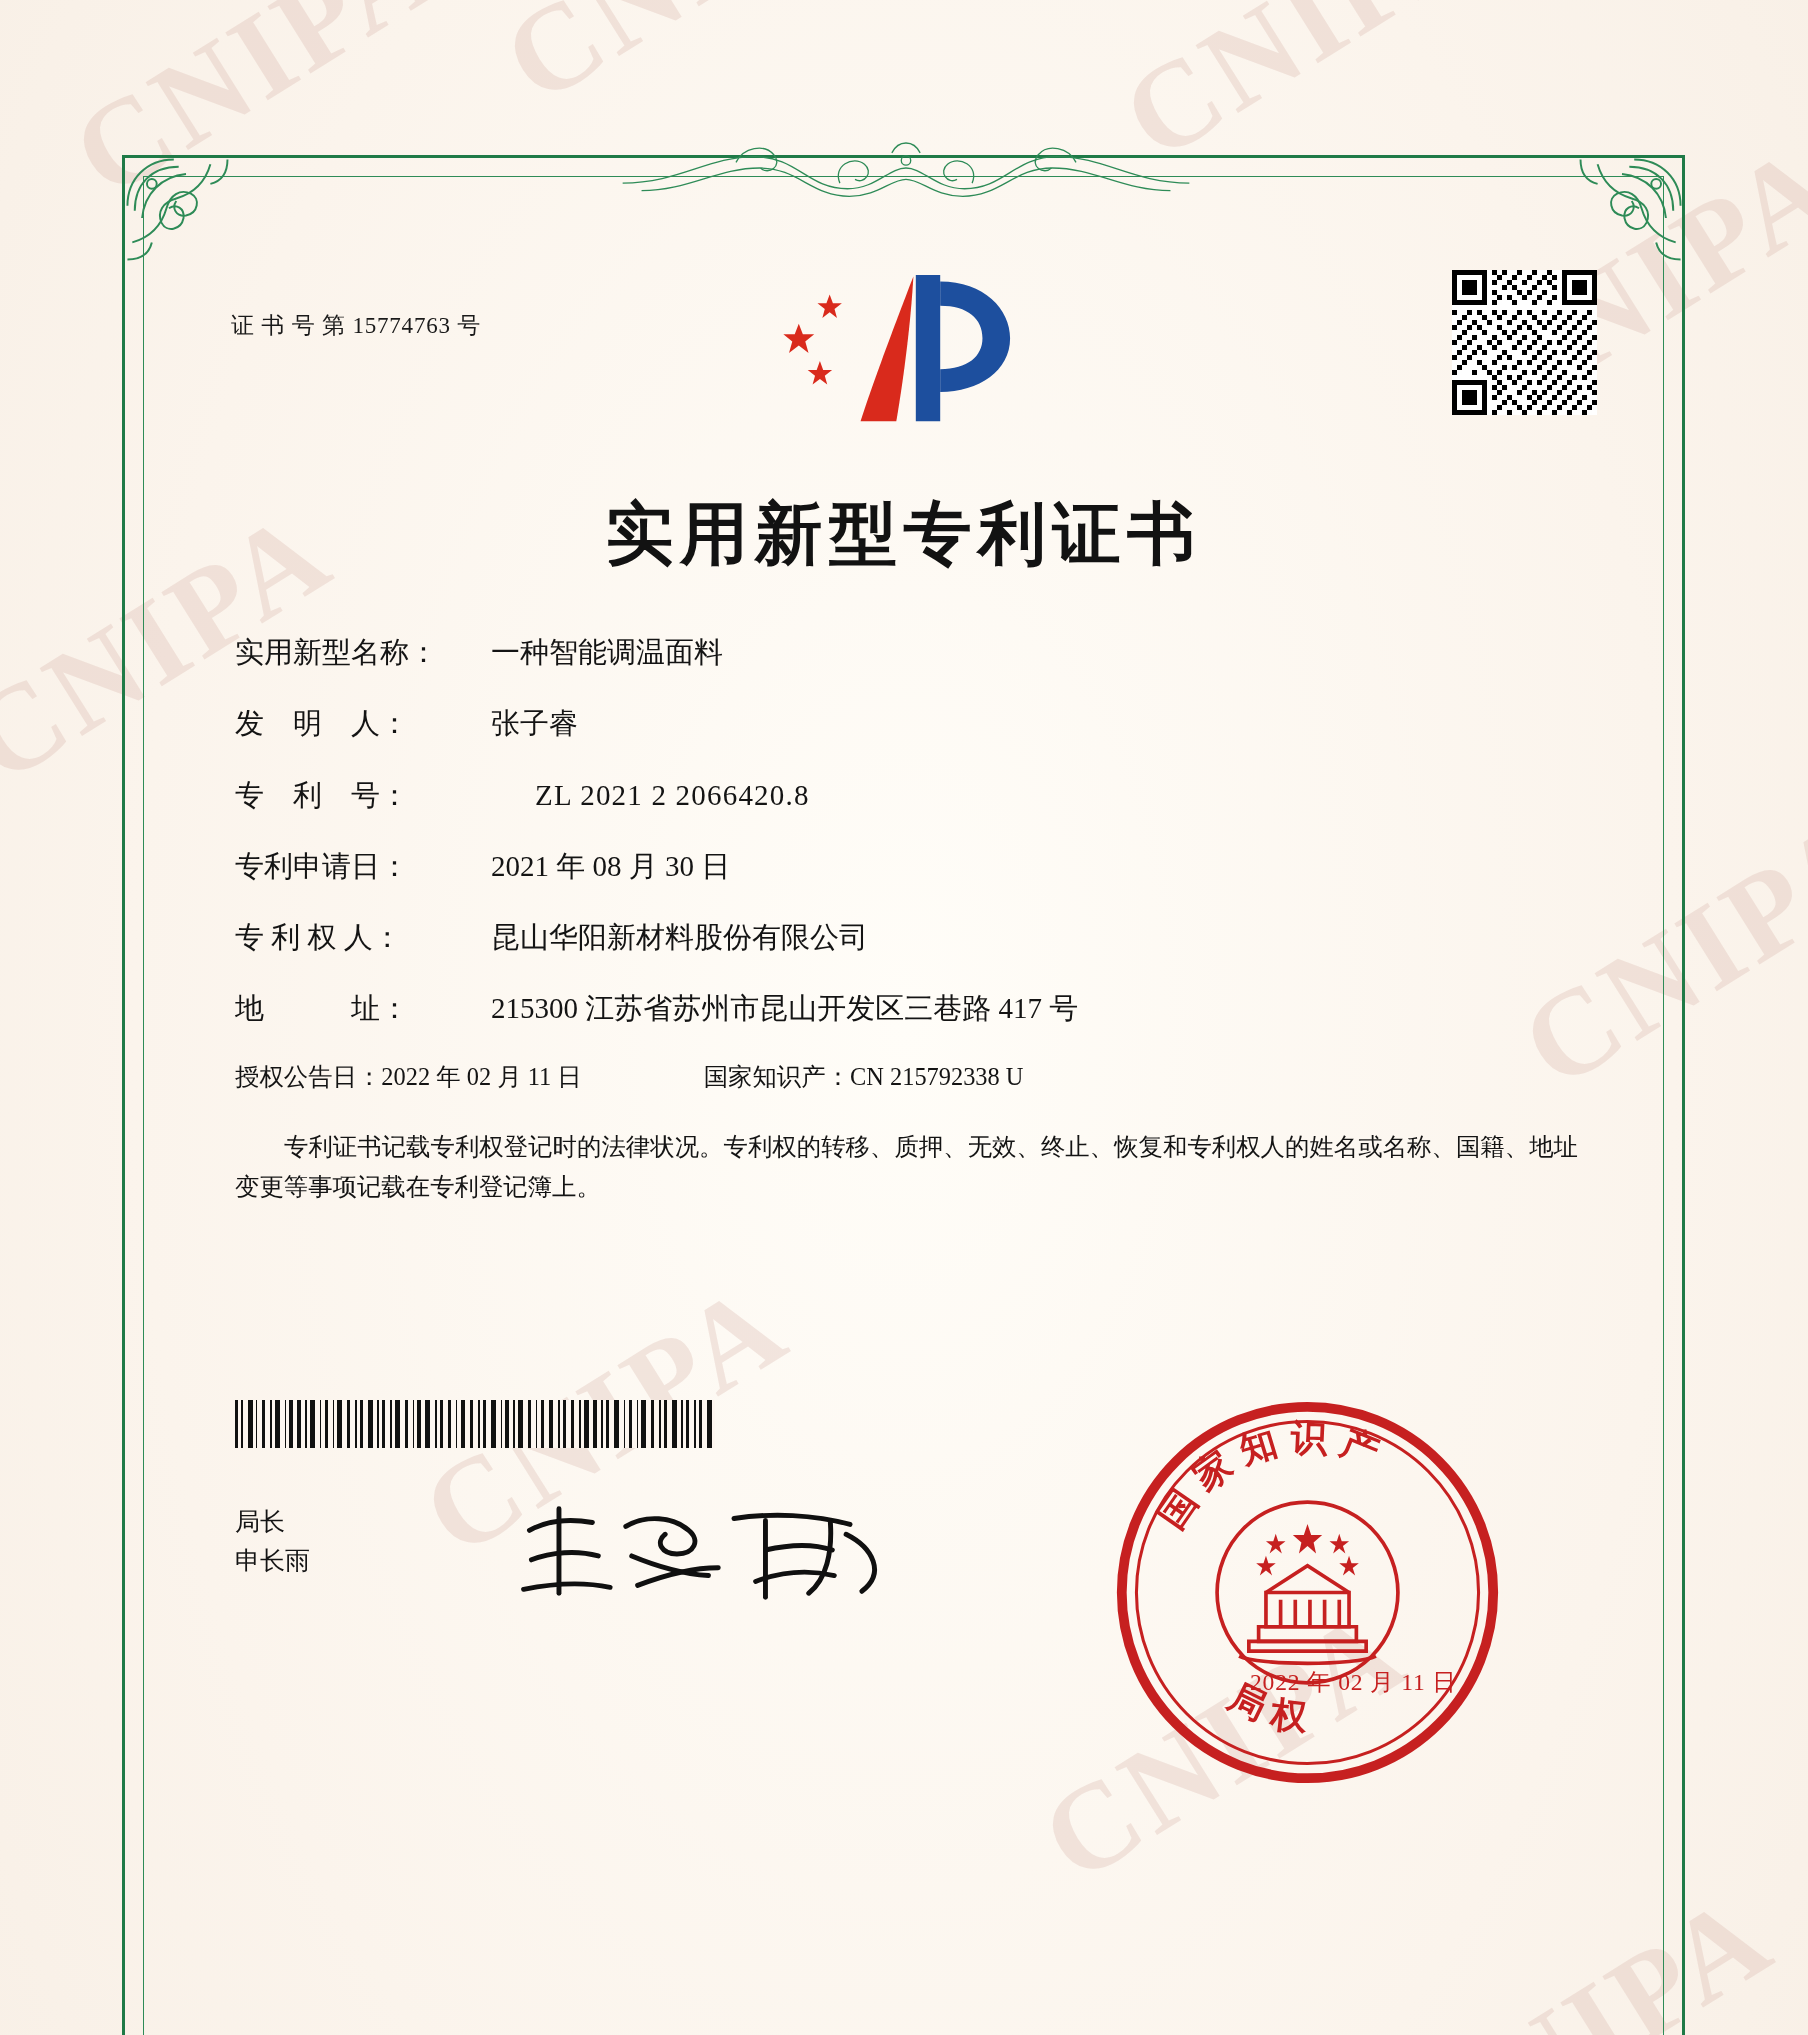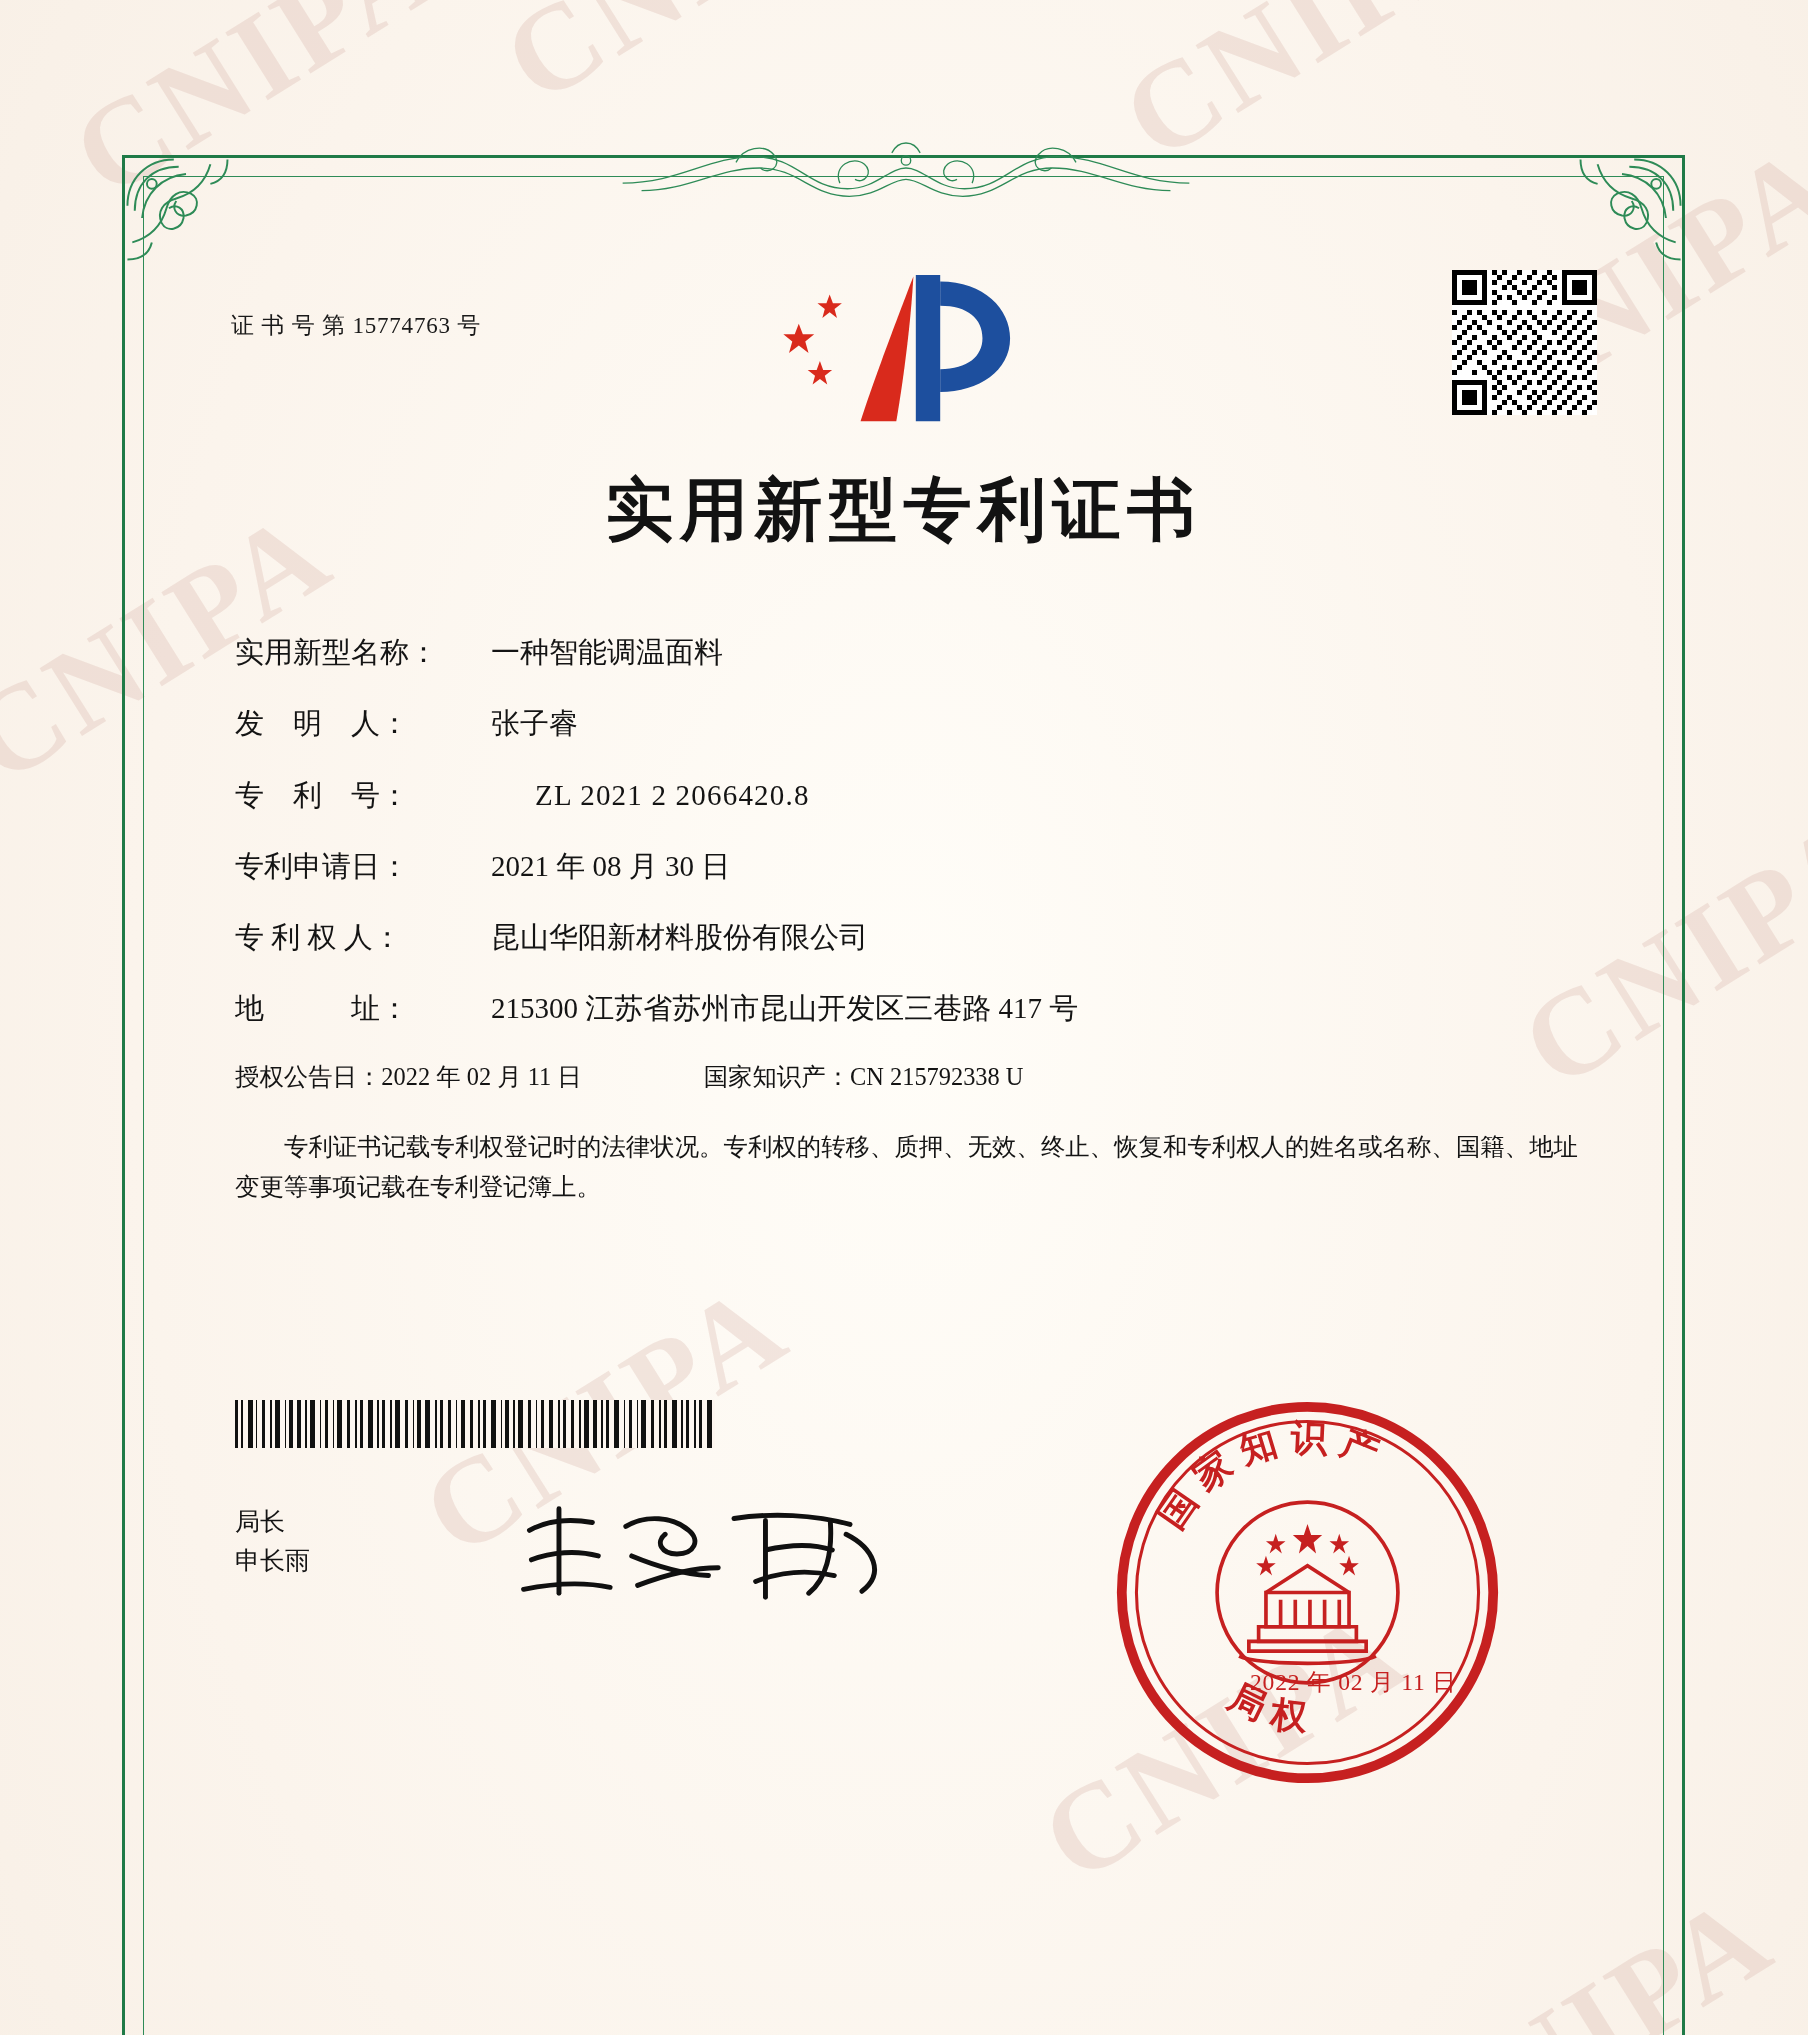--- a/index.html
+++ b/index.html
@@ -115,21 +115,21 @@
     left: 623px;
     top: 94px;
     width: 285px;
     height: 191px;
   }
   .emblem svg { width: 100%; height: 100%; display:block; }
 
   .title {
     position: absolute;
     left: 0;
-    top: 289px;
+    top: 313px;
     width: 1521px;
     text-align: center;
     font-size: 68px;
     font-weight: 700;
     letter-spacing: 6.5px;
     color: #121212;
     font-family: "Liberation Serif", "DejaVu Serif", serif;
   }
 
   .fields {

